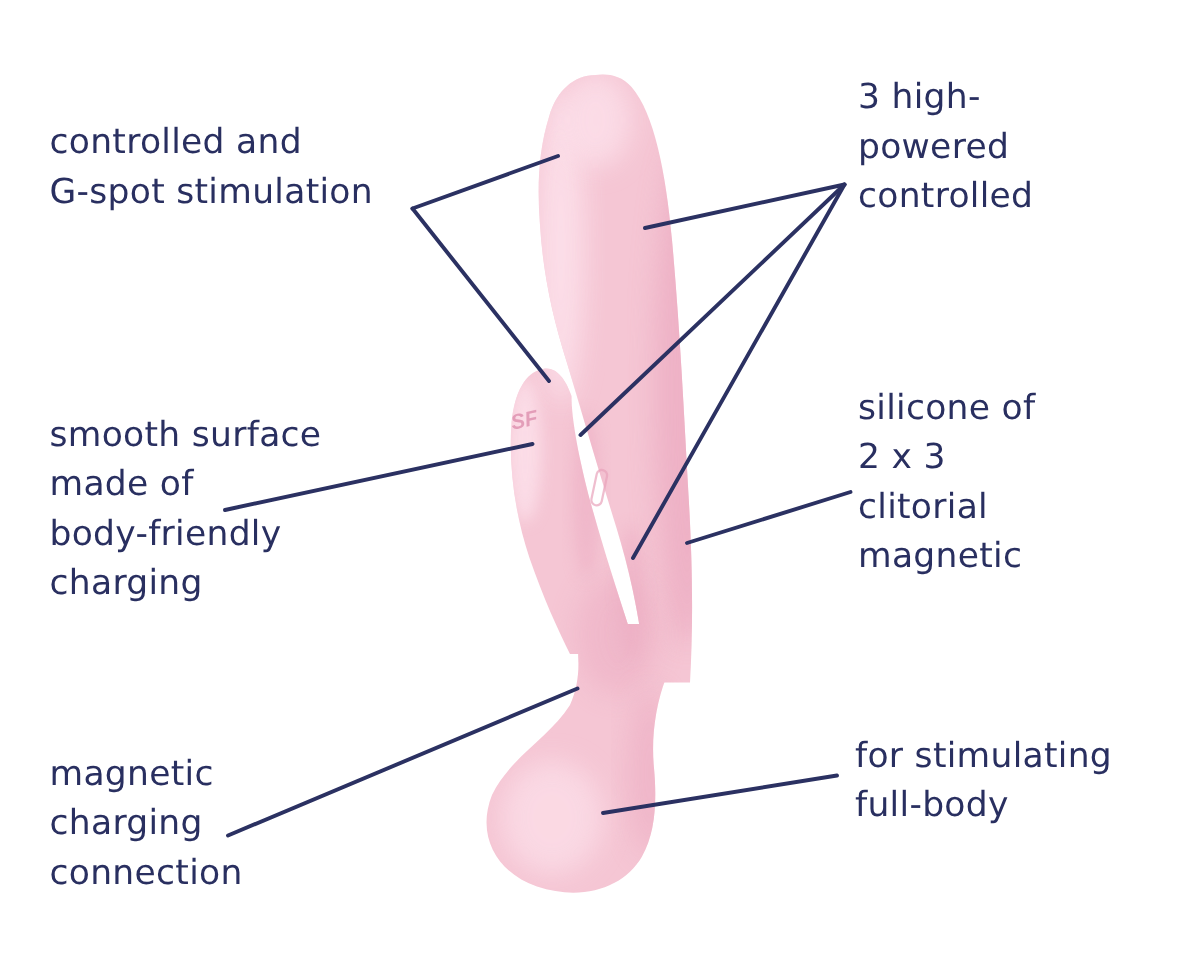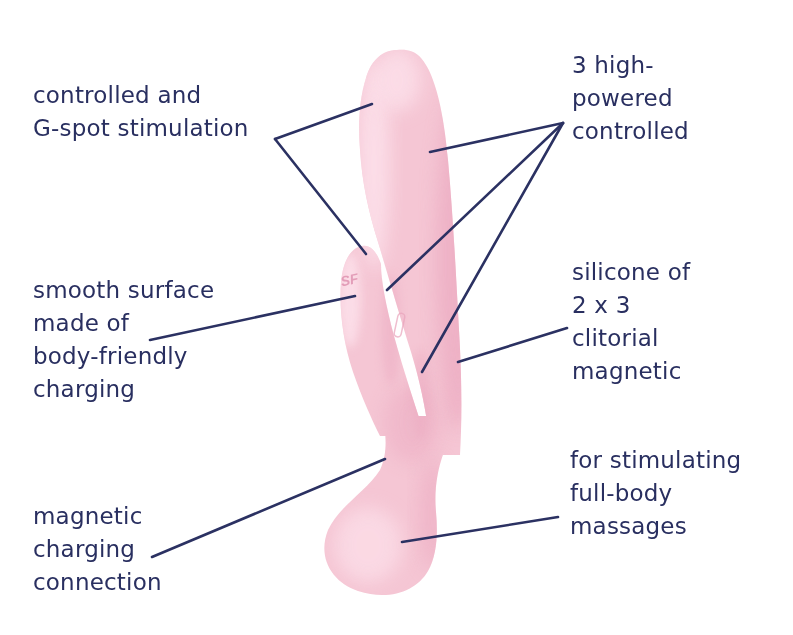--- a/index.html
+++ b/index.html
@@ -111,19 +111,18 @@
     <div class="ln">controlled</div>
   </div>
 
   <div class="label" style="left:572px; top:256px">
     <div class="ln">silicone of</div>
     <div class="ln">2 x 3</div>
     <div class="ln">clitorial</div>
     <div class="ln">magnetic</div>
   </div>
 
-  <div class="label" style="left:570px; top:444px">
+  <div class="label" style="left:570px; top:488px">
     <div class="ln">for stimulating</div>
     <div class="ln">full-body</div>
-    <div class="ln">massages</div>
   </div>
 
 </div>
 
 </body></html>

